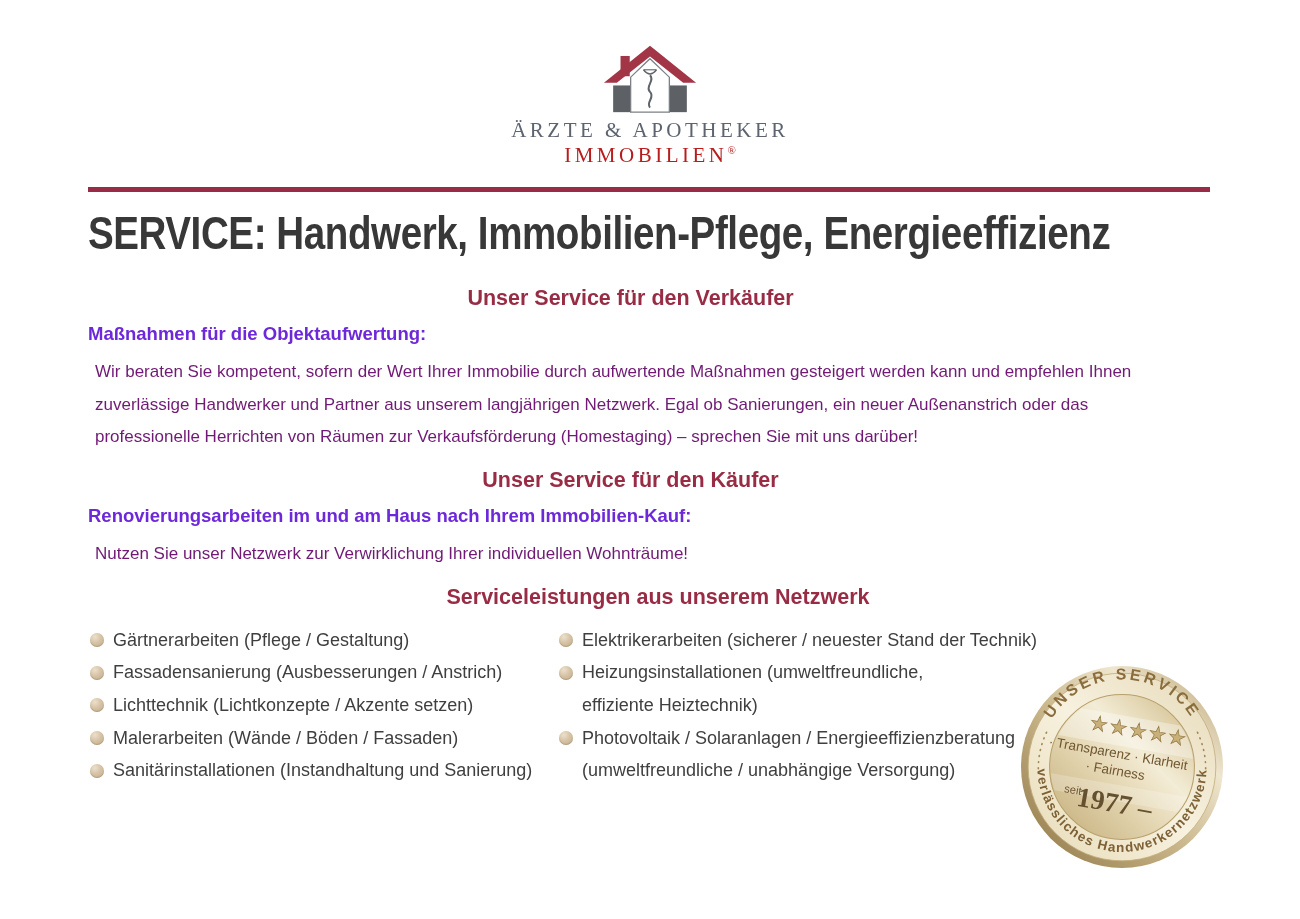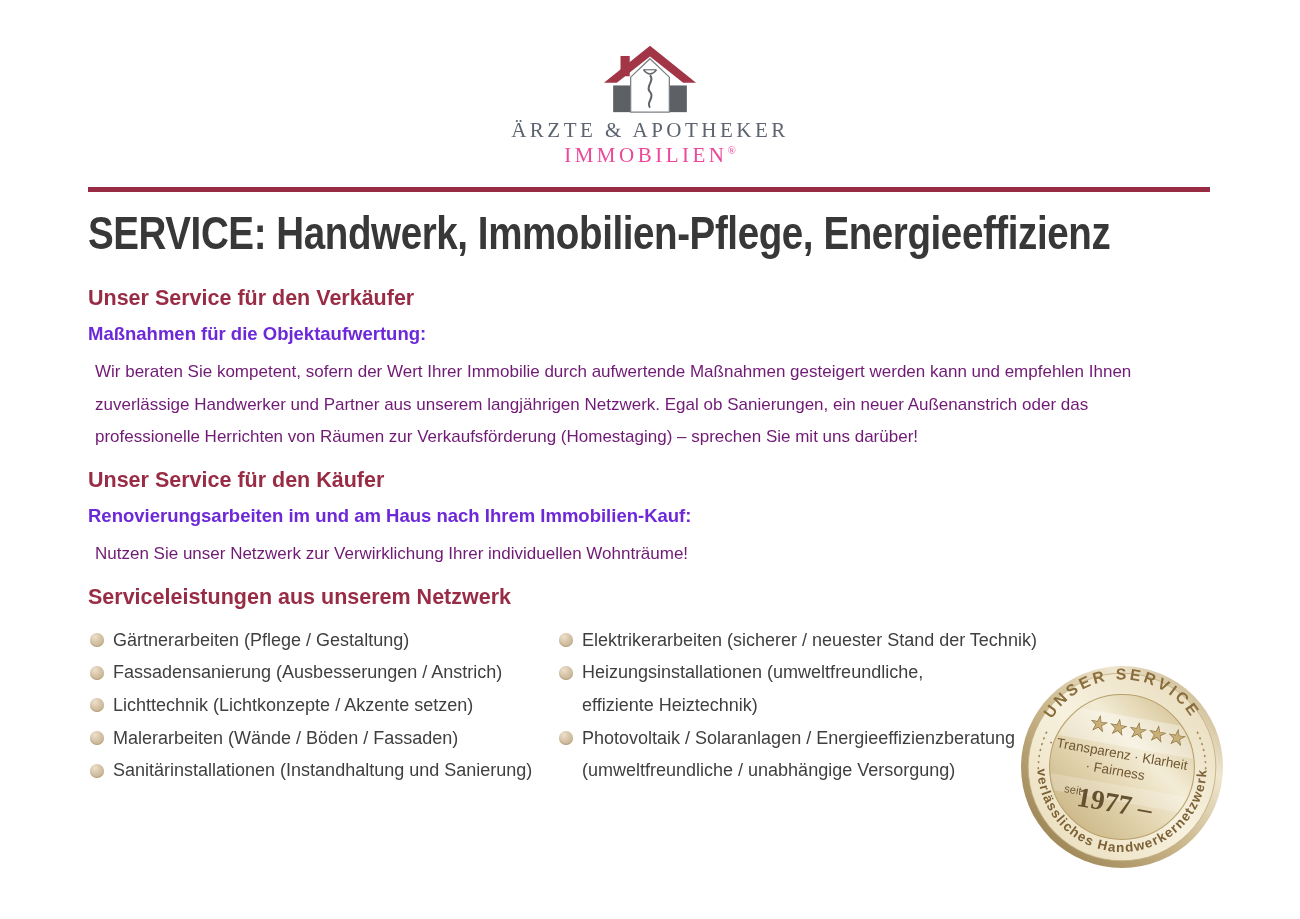--- a/index.html
+++ b/index.html
@@ -5,33 +5,33 @@
   html,body{margin:0;padding:0;}
   .page{
     position:relative;width:1300px;height:919px;background:#ffffff;
     font-family:"Liberation Sans", sans-serif;color:#3f3f3f;overflow:hidden;
   }
   
   .logo{position:absolute;top:44px;left:0;right:0;text-align:center;}
   .logo svg{display:block;margin:0 auto;}
   .brand1{margin-top:4px;font-family:"Liberation Serif", serif;font-size:21px;
     letter-spacing:3.5px;color:#5d6470;}
-  .brand2{font-family:"Liberation Serif", serif;font-size:21px;letter-spacing:3.5px;color:#ec4899;}
+  .brand2{font-family:"Liberation Serif", serif;font-size:21px;letter-spacing:3.5px;color:#b91c1c;}
   .reg{font-size:11px;vertical-align:super;letter-spacing:0;}
   
   .rule{position:absolute;top:187px;left:88px;width:1122px;height:5px;background:#992c45;}
   h1{position:absolute;top:208px;left:88px;margin:0;font-size:47px;line-height:1.05;
      font-weight:bold;color:#383838;white-space:nowrap;}
   h1 .condense{display:inline-block;transform:scaleX(0.82);transform-origin:left center;letter-spacing:-0.5px;}
   
   section{position:absolute;left:88px;}
   .sec-seller{top:286px;width:1085px;}
   .sec-buyer{top:468px;width:1085px;}
   .sec-network{top:585px;width:1140px;}
-  h2{margin:0;font-size:21.5px;font-weight:bold;color:#992c45;}
+  h2{margin:0;font-size:21.5px;font-weight:bold;color:#992c45;text-align:center;}
   .lead{margin:12px 0 0 0;font-size:18.5px;font-weight:bold;color:#6d28d9;}
   .bodytext{margin:11px 0 0 7px;font-size:17px;line-height:32.5px;color:#701a75;max-width:1075px;}
   
   .cols{position:relative;margin-top:14px;}
   ul.col{list-style:none;margin:0;padding:0;}
   ul.col li{display:flex;align-items:center;height:32.6px;font-size:18px;color:#3f3f3f;}
   .dot{flex:0 0 auto;width:14px;height:14px;border-radius:50%;margin:0 9px 0 2px;
        background:radial-gradient(circle at 35% 28%, #ece0cc 0%, #d6c3a6 45%, #c2ab89 100%);
        box-shadow:inset 0 -1px 1px rgba(130,105,70,.35);}
   .col-right{position:absolute;left:469px;top:0;text-align:right;}

